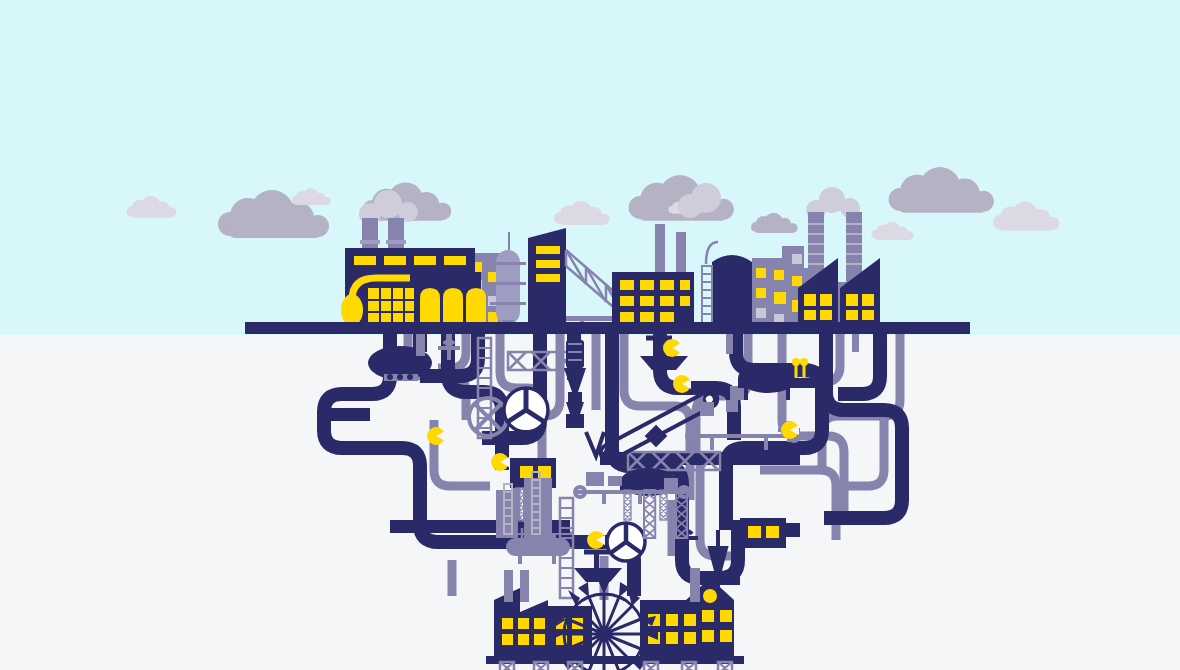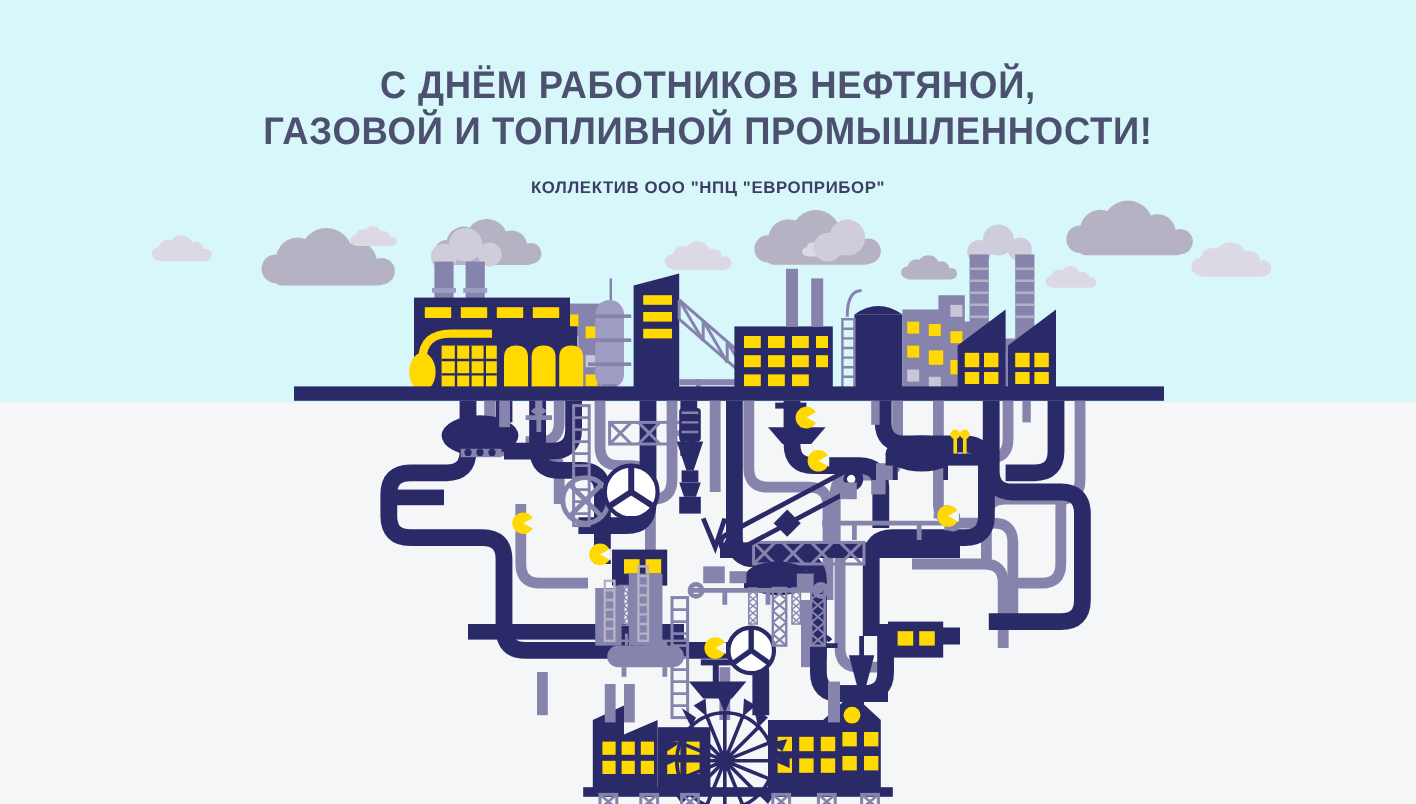--- a/index.html
+++ b/index.html
@@ -633,19 +633,14 @@
 
       <g fill="#8683ad">
         <rect x="416" y="334" width="9" height="22"></rect>
         <rect x="446" y="334" width="6" height="16"></rect>
         <rect x="726" y="334" width="7" height="20"></rect>
         <rect x="852" y="334" width="7" height="18"></rect>
       </g>
     </g>
   </svg>
 
-  <div class="title-block">
-    <p class="title-line t1">С ДНЁМ РАБОТНИКОВ НЕФТЯНОЙ,</p>
-    <p class="title-line t2">ГАЗОВОЙ И ТОПЛИВНОЙ ПРОМЫШЛЕННОСТИ!</p>
-    <p class="subtitle">КОЛЛЕКТИВ ООО "НПЦ "ЕВРОПРИБОР"</p>
-  </div>
 
 </div>
 
 </body></html>

